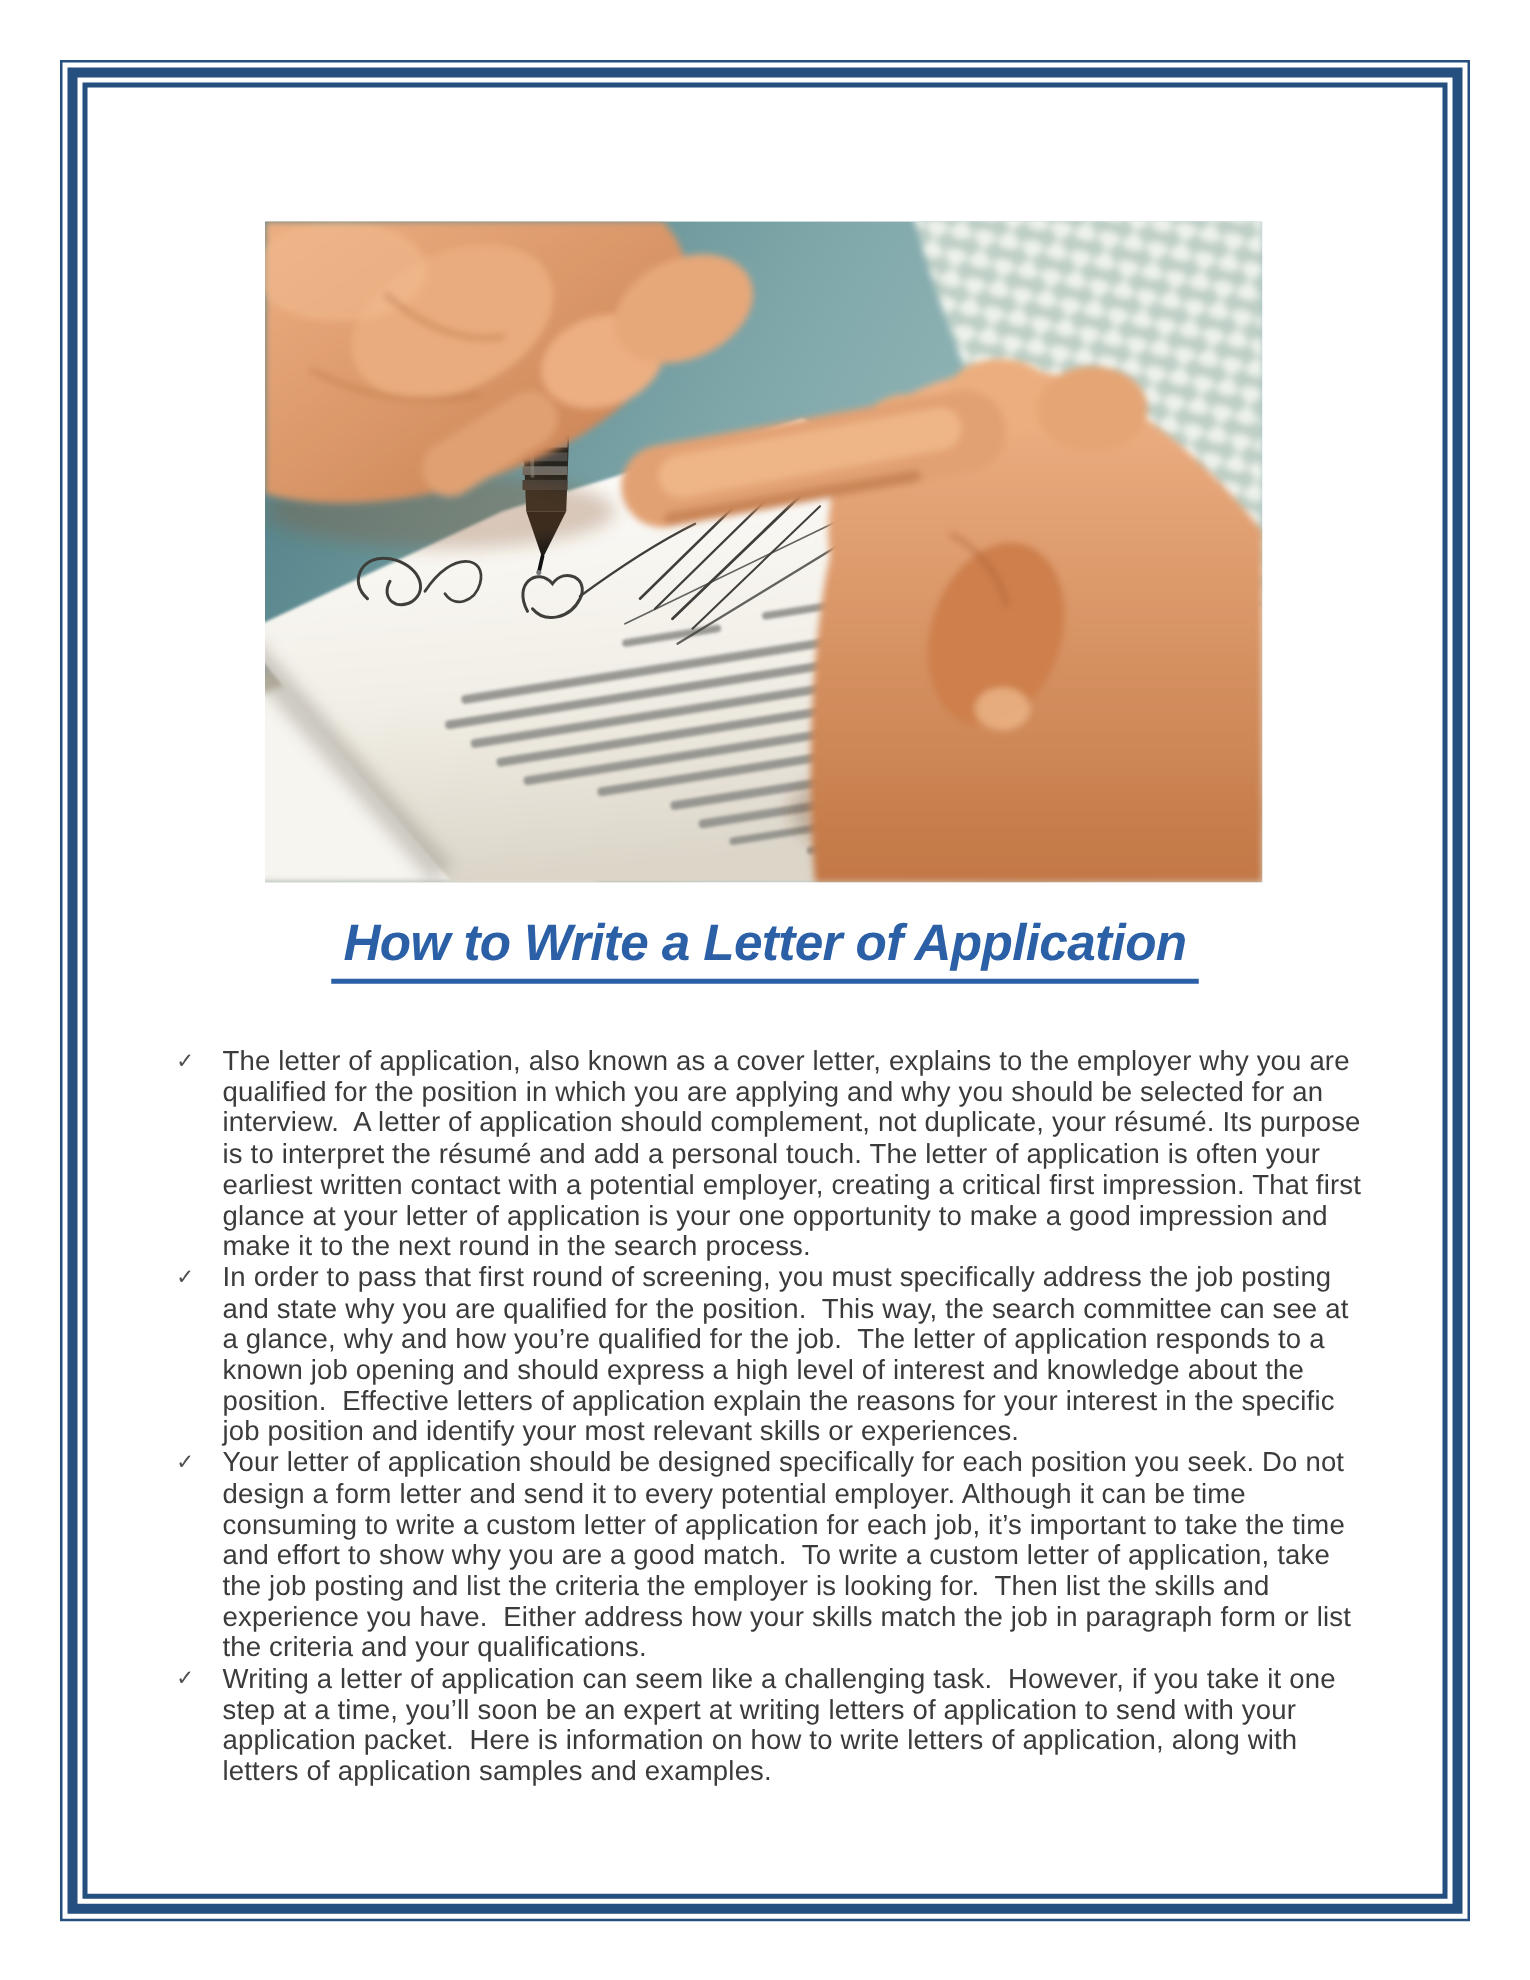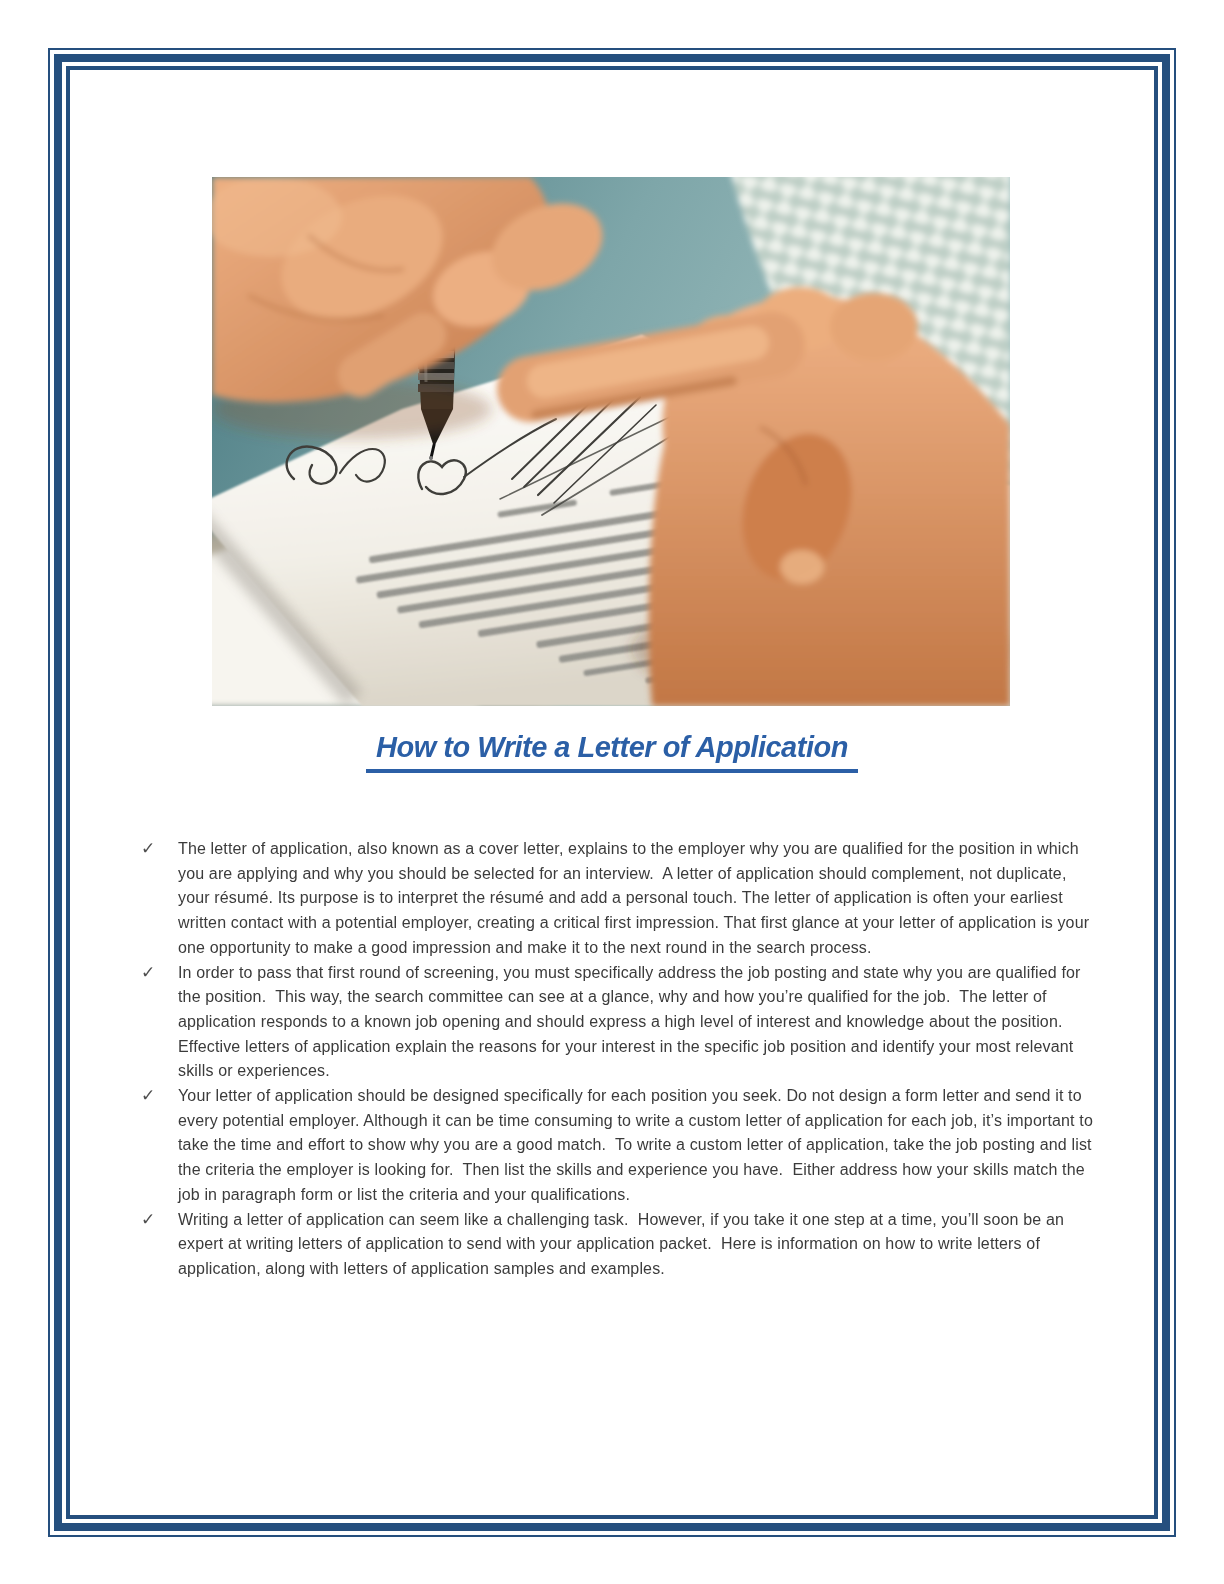--- a/index.html
+++ b/index.html
@@ -16,32 +16,32 @@
     border:4px solid #254F7E; pointer-events:none; }
 
   .photo-wrap { position:absolute; left:212px; top:177px; width:798px; height:529px; overflow:hidden; }
   .photo-wrap svg { display:block; }
 
   .title-row { position:absolute; left:0; top:731px; width:100%; text-align:center; }
   .title-text {
     display:inline-block;
     font-family:"Liberation Sans", sans-serif;
     font-style:italic; font-weight:700;
-    font-size:29px; letter-spacing:-0.5px;
+    font-size:41px; letter-spacing:-0.5px;
     color:#2B5FA6;
     padding:0 10px 5px 10px;
     border-bottom:4px solid #2B5FA6;
   }
 
   .bullets { position:absolute; left:138px; top:837px; width:958px;
     list-style:none; margin:0; padding:0; }
   .bullets li { display:flex; align-items:flex-start; margin:0; padding:0; }
   .check { flex:0 0 40px; width:40px; font-size:17px; line-height:24.7px; color:#4F4F4F;
     padding-left:3px; box-sizing:border-box; }
-  .ptext { flex:1; font-size:16px; line-height:24.7px; color:#3B3B3B;
+  .ptext { flex:1; font-size:22px; line-height:24.7px; color:#3B3B3B;
     letter-spacing:0.15px; white-space:pre-wrap; }
 </style>
 </head>
 <body>
 
 <div class="border-outer"></div>
 <div class="border-mid"></div>
 <div class="border-inner"></div>
 
 <div class="photo-wrap">

